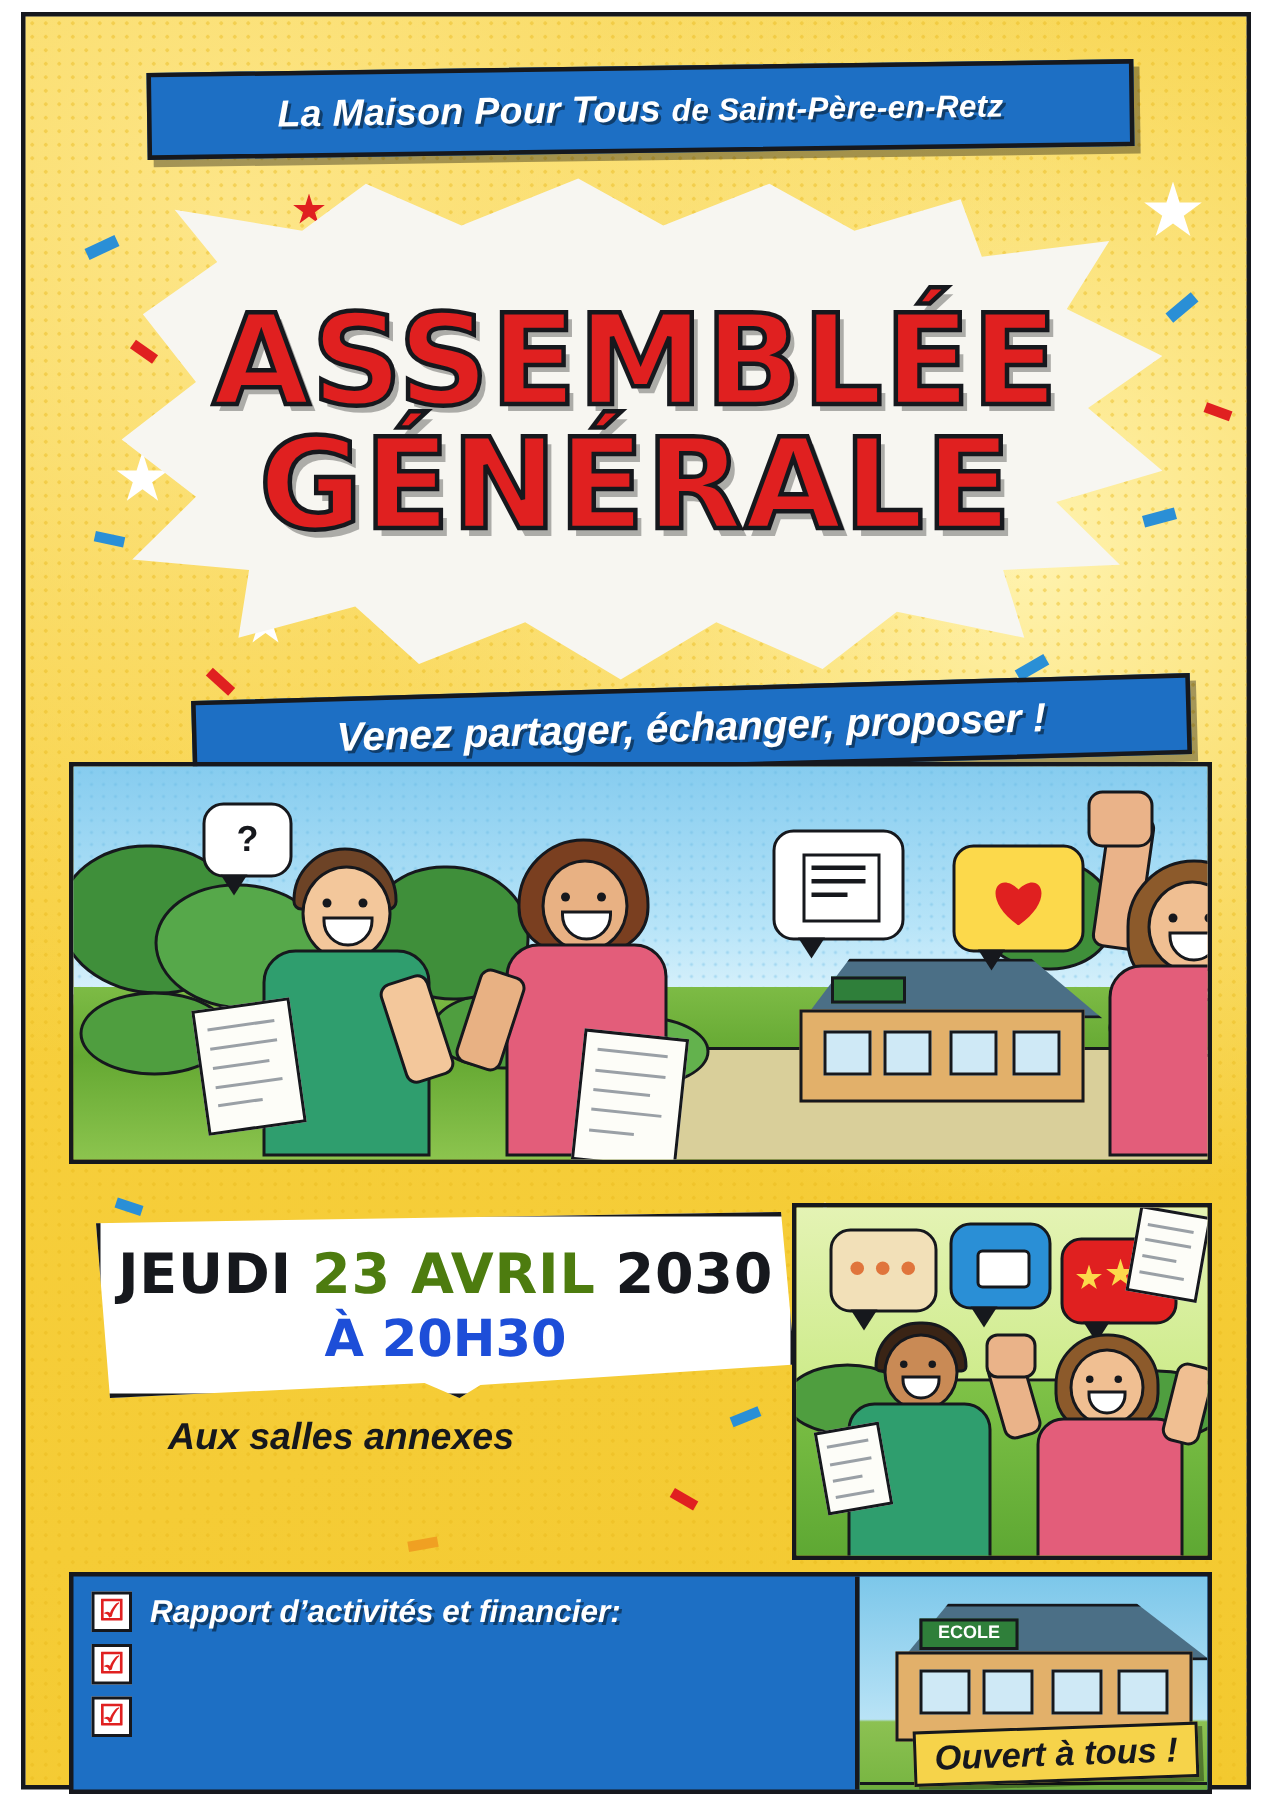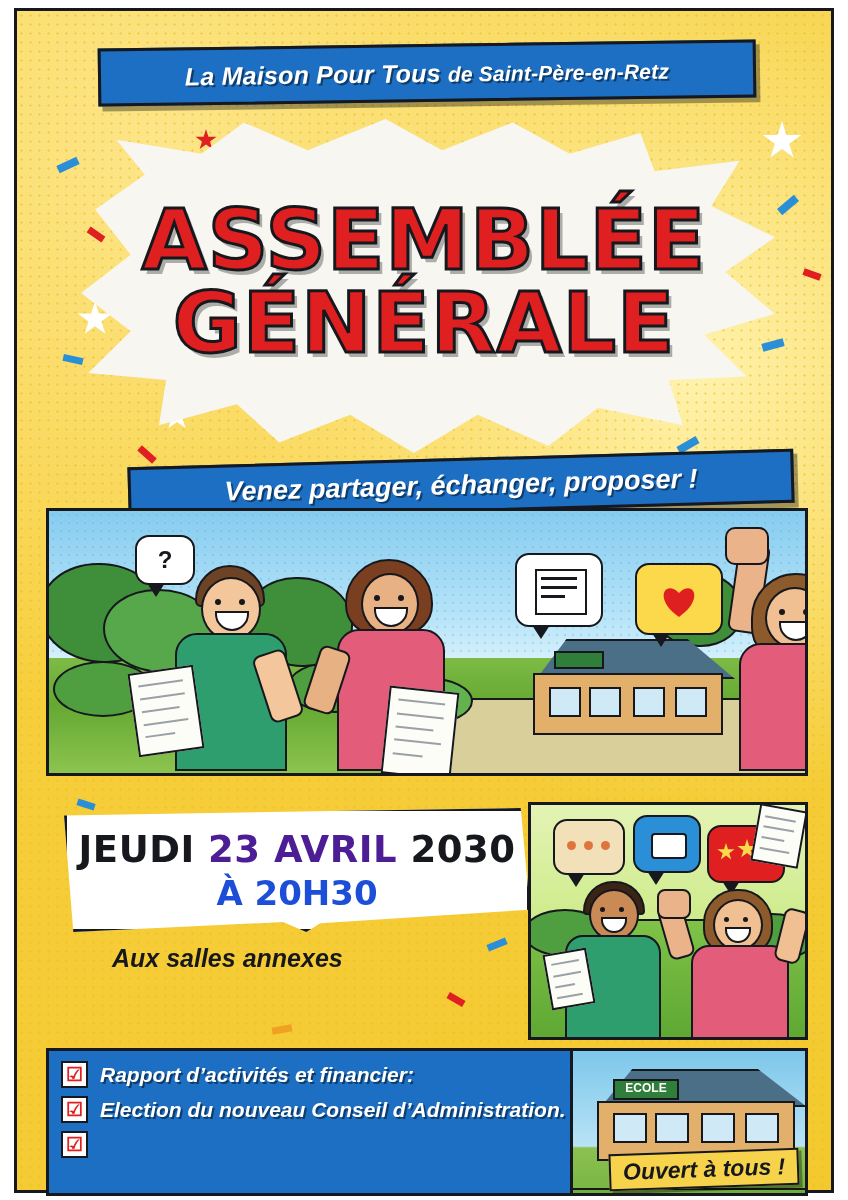--- a/index.html
+++ b/index.html
@@ -132,21 +132,21 @@
 
   
   .datebox{
     position:absolute;left:64px;top:808px;width:460px;height:118px;
     background:#ffffff;border:3px solid #16181d;
     box-shadow:5px 6px 0 rgba(0,0,0,.35);
     clip-path:polygon(0 6%,98% 0,100% 82%,55% 93%,52% 100%,47% 92%,2% 100%);
     display:flex;flex-direction:column;align-items:center;justify-content:center;
   }
   .datebox .d1{font-size:37px;font-weight:bold;color:#16181d;white-space:nowrap;letter-spacing:.5px;font-family:"DejaVu Sans",sans-serif;}
-  .datebox .d1 .red{color:#4c1d95;}
+  .datebox .d1 .red{color:#4d7c0f;}
   .datebox .d2{font-size:34px;font-weight:bold;color:#1d4ed8;margin-top:2px;font-family:"DejaVu Sans",sans-serif;}
 
   .addr{
     position:absolute;left:112px;top:944px;width:430px;
   }
   .addr .a1{font-size:25px;font-weight:bold;color:#16181d;font-style:italic;}
   .addr .a2{font-size:21px;font-weight:bold;color:#16181d;margin-top:10px;font-style:italic;}
 
   
   .panel2{
@@ -380,21 +380,20 @@
       <div class="item">
         <div class="cbx">
             <span>☑</span>
           </div>
         <div class="lbl">Rapport d’activités et financier:</div>
       </div>
       <div class="item">
         <div class="cbx">
             <span>☑</span>
           </div>
-        <div class="lbl">Election du nouveau Conseil d’Administration.</div>
       </div>
       <div class="item">
         <div class="cbx">
             <span>☑</span>
           </div>
       </div>
     </div>
 
     <div class="schoolmini">
       <div class="roof" style="left:10px;top:18px;width:220px;height:34px;background:#4b6f86;"></div>

